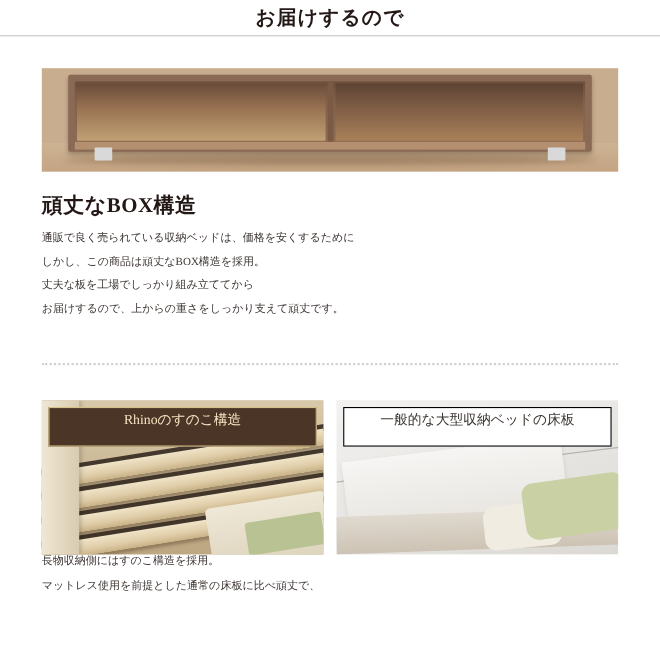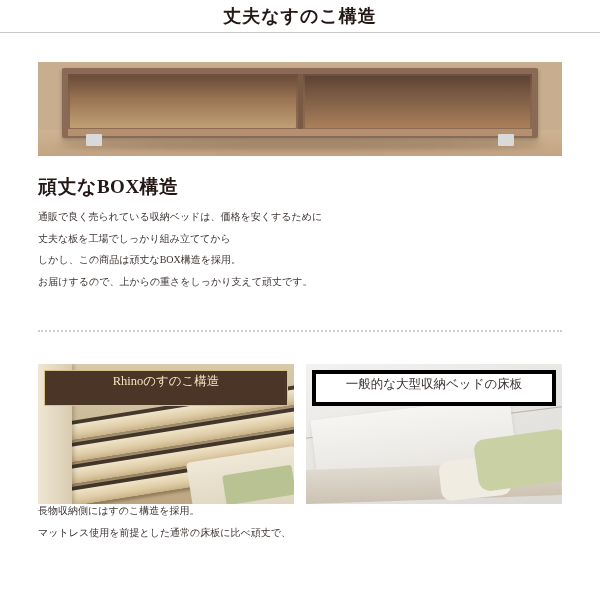--- a/index.html
+++ b/index.html
@@ -167,21 +167,21 @@
     z-index: 3;
   }
   .cap-dark {
     background: #4a3526;
     color: #f4e3c2;
     border: 1px solid #d8c08a;
   }
   .cap-light {
     background: #ffffff;
     color: #3b3330;
-    border: 4px solid #000000;
+    border: 1px solid #000000;
   }
 
   
   .slats {
     background: #cbb89b;
   }
   .slat-bg {
     position: absolute;
     inset: 0;
     background: linear-gradient(180deg, #d8c9ab 0%, #cdbb99 40%, #bda681 100%);
@@ -289,21 +289,21 @@
     transform: rotate(-7deg);
     box-shadow: 0 2px 5px rgba(0,0,0,0.08);
   }
 </style>
 </head>
 <body>
 
 <div class="page">
 
   <div class="header">
-    <div class="header-title">丈夫なすのこ構造</div>
+    <div class="header-title">お届けするので</div>
   </div>
 
   <div class="section">
 
     <div class="box-photo">
       <div class="bp-floor"></div>
       <div class="bp-shadow"></div>
       <div class="bp-frame">
         <div class="bp-inner">
           <div class="bp-cell"></div>
@@ -313,22 +313,22 @@
         <div class="bp-lip"></div>
       </div>
       <div class="bp-foot left"></div>
       <div class="bp-foot right"></div>
     </div>
 
     <h2 class="sec-title">頑丈なBOX構造</h2>
 
     <div class="body-text">
       <p>通販で良く売られている収納ベッドは、価格を安くするために</p>
+      <p>しかし、この商品は頑丈なBOX構造を採用。</p>
       <p>丈夫な板を工場でしっかり組み立ててから</p>
-      <p>しかし、この商品は頑丈なBOX構造を採用。</p>
       <p>お届けするので、上からの重さをしっかり支えて頑丈です。</p>
     </div>
   </div>
 
   <div class="divider"></div>
 
   <div class="section">
 
     <div class="photo-row">
 

